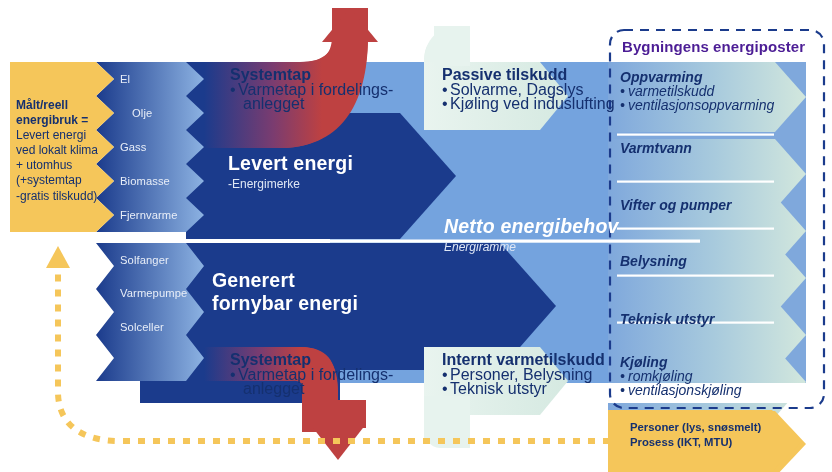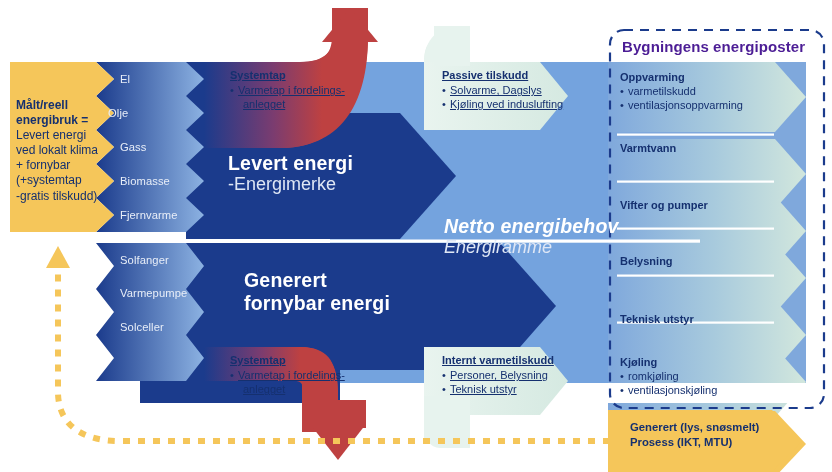--- a/index.html
+++ b/index.html
@@ -22,39 +22,39 @@
   }
   .yellowbox-text{
     color:#15306f;font-size:12px;line-height:15.1px;width:92px;
   }
   .yellowbox-text b{font-weight:bold;}
   .big-white{
     color:#ffffff;font-weight:bold;font-size:19.5px;line-height:23px;
     letter-spacing:.2px;
   }
   .big-white .sub{
-    display:block;font-weight:normal;font-size:18px;
+    display:block;font-weight:normal;font-size:12px;
     color:#dfe7f5;line-height:16px;margin-top:1px;letter-spacing:0;
   }
   .callout{
-    color:#15306f;font-size:11px;line-height:14.2px;text-decoration:underline;
+    color:#15306f;font-size:16px;line-height:14.2px;
   }
   .callout .hd{font-weight:bold;display:block;margin-bottom:1px;}
   .callout ul{margin:0;padding:0;list-style:none;}
   .callout li{position:relative;padding-left:8px;}
   .callout li:before{
     content:"\2022";position:absolute;left:0;top:0;
   }
   .callout li .cont{display:block;padding-left:5px;}
 
   .panel-title{
     color:#4c1d95;font-weight:bold;font-size:15px;letter-spacing:.1px;
   }
   .post{
-    color:#15306f;font-size:11px;line-height:14.2px;
+    color:#15306f;font-size:14px;line-height:14.2px;font-style:italic;
   }
   .post .hd{font-weight:bold;display:block;}
   .post ul{margin:0;padding:0;list-style:none;}
   .post li{position:relative;padding-left:8px;}
   .post li:before{content:"\2022";position:absolute;left:0;top:0;}
 
   .bottom-yellow-text{
     color:#15306f;font-weight:bold;font-size:11.3px;line-height:15.2px;
   }
 </style>
@@ -218,41 +218,41 @@
     <g>
       <rect x="610" y="30" width="214" height="378" rx="14" ry="14" fill="none" stroke="#1B3B8C" stroke-width="2.2" stroke-dasharray="9 7"></rect>
     </g>
   </svg>
 
   <div class="tx yellowbox-text" style="left:16px;top:98px;">
     <b>Målt/reell</b><br>
     <b>energibruk =</b><br>
     <span>Levert energi</span><br>
     <span>ved lokalt klima</span><br>
-    <span>+ fornybar</span><br>
+    <span>+ utomhus</span><br>
     <span>(+systemtap</span><br>
     <span>-gratis tilskudd)</span>
   </div>
 
   <div class="tx nav-src" style="left:120px;top:73px;">El</div>
-  <div class="tx nav-src" style="left:108px;top:107px;">Olje</div>
+  <div class="tx nav-src" style="left:132px;top:107px;">Olje</div>
   <div class="tx nav-src" style="left:120px;top:141px;">Gass</div>
   <div class="tx nav-src" style="left:120px;top:175px;text-align:right;">Biomasse</div>
   <div class="tx nav-src" style="left:120px;top:209px;">Fjernvarme</div>
 
   <div class="tx nav-src" style="left:120px;top:254px;">Solfanger</div>
   <div class="tx nav-src" style="left:120px;top:287px;">Varmepumpe</div>
   <div class="tx nav-src" style="left:120px;top:321px;">Solceller</div>
 
   <div class="tx big-white" style="left:228px;top:152px;">
     <span>Levert energi</span>
     <span class="sub">-Energimerke</span>
   </div>
 
-  <div class="tx big-white" style="left:244px;top:269px;">
+  <div class="tx big-white" style="left:212px;top:269px;">
     <span>Generert</span><br>
     <span>fornybar energi</span>
   </div>
 
   <div class="tx big-white" style="left:444px;top:215px;font-style:italic;">
     <span>Netto energibehov</span>
     <span class="sub">Energiramme</span>
   </div>
 
   <div class="tx callout" style="left:230px;top:68px;">
@@ -319,17 +319,17 @@
 
   <div class="tx post" style="left:620px;top:355px;">
     <span class="hd">Kjøling</span>
     <ul>
       <li>romkjøling</li>
       <li>ventilasjonskjøling</li>
     </ul>
   </div>
 
   <div class="tx bottom-yellow-text" style="left:630px;top:420px;">
-    <span>Generert (lys, snøsmelt)</span><br>
+    <span>Personer (lys, snøsmelt)</span><br>
     <span>Prosess (IKT, MTU)</span>
   </div>
 
 </div>
 
 </body></html>

